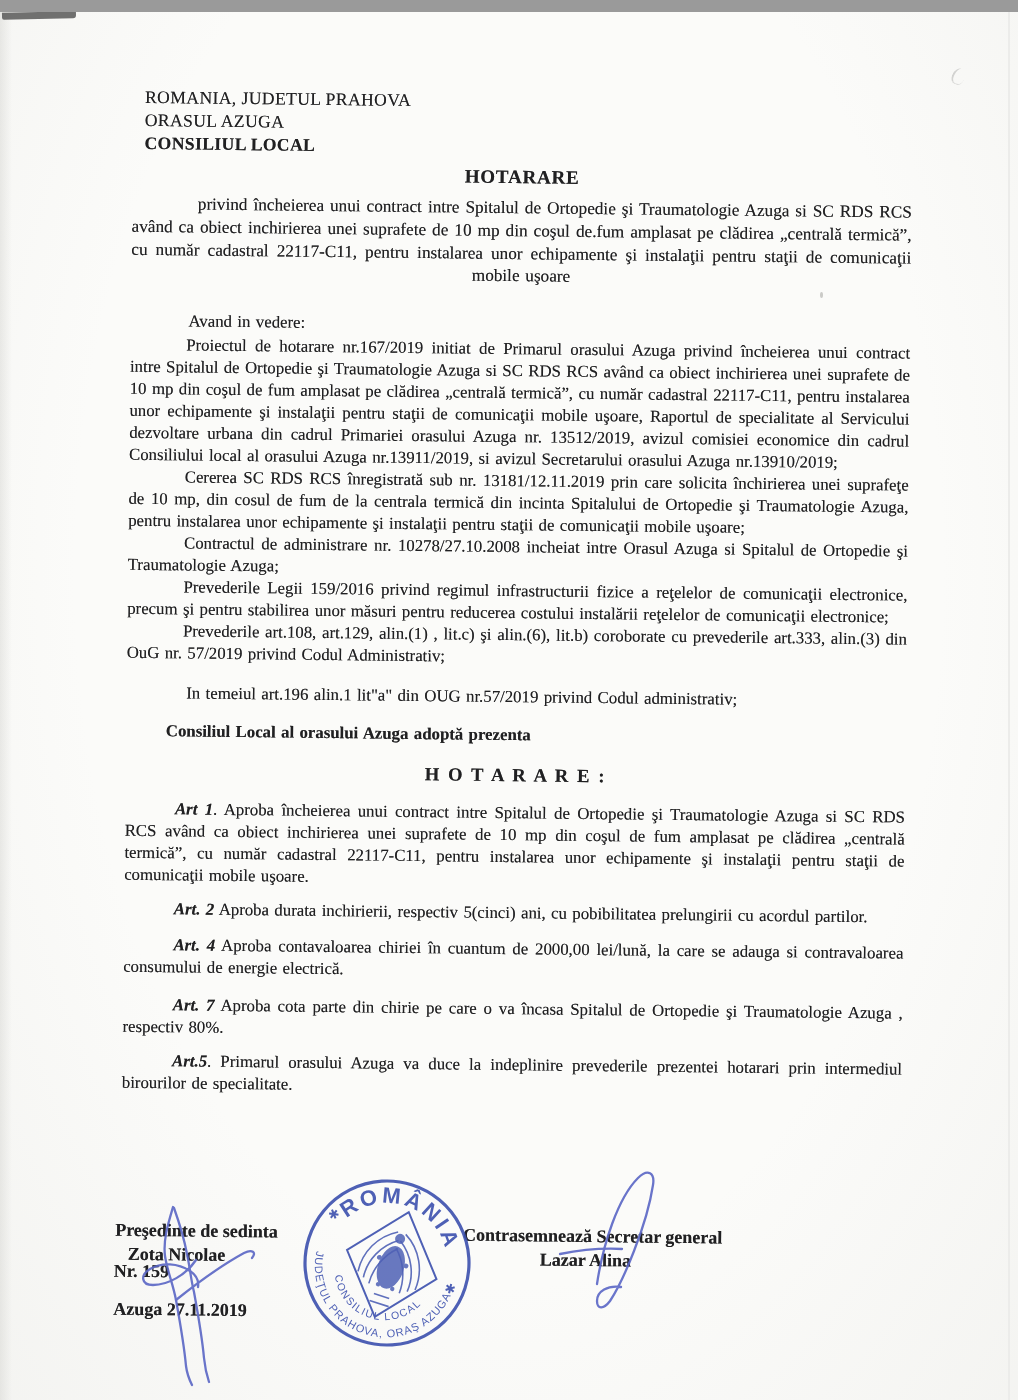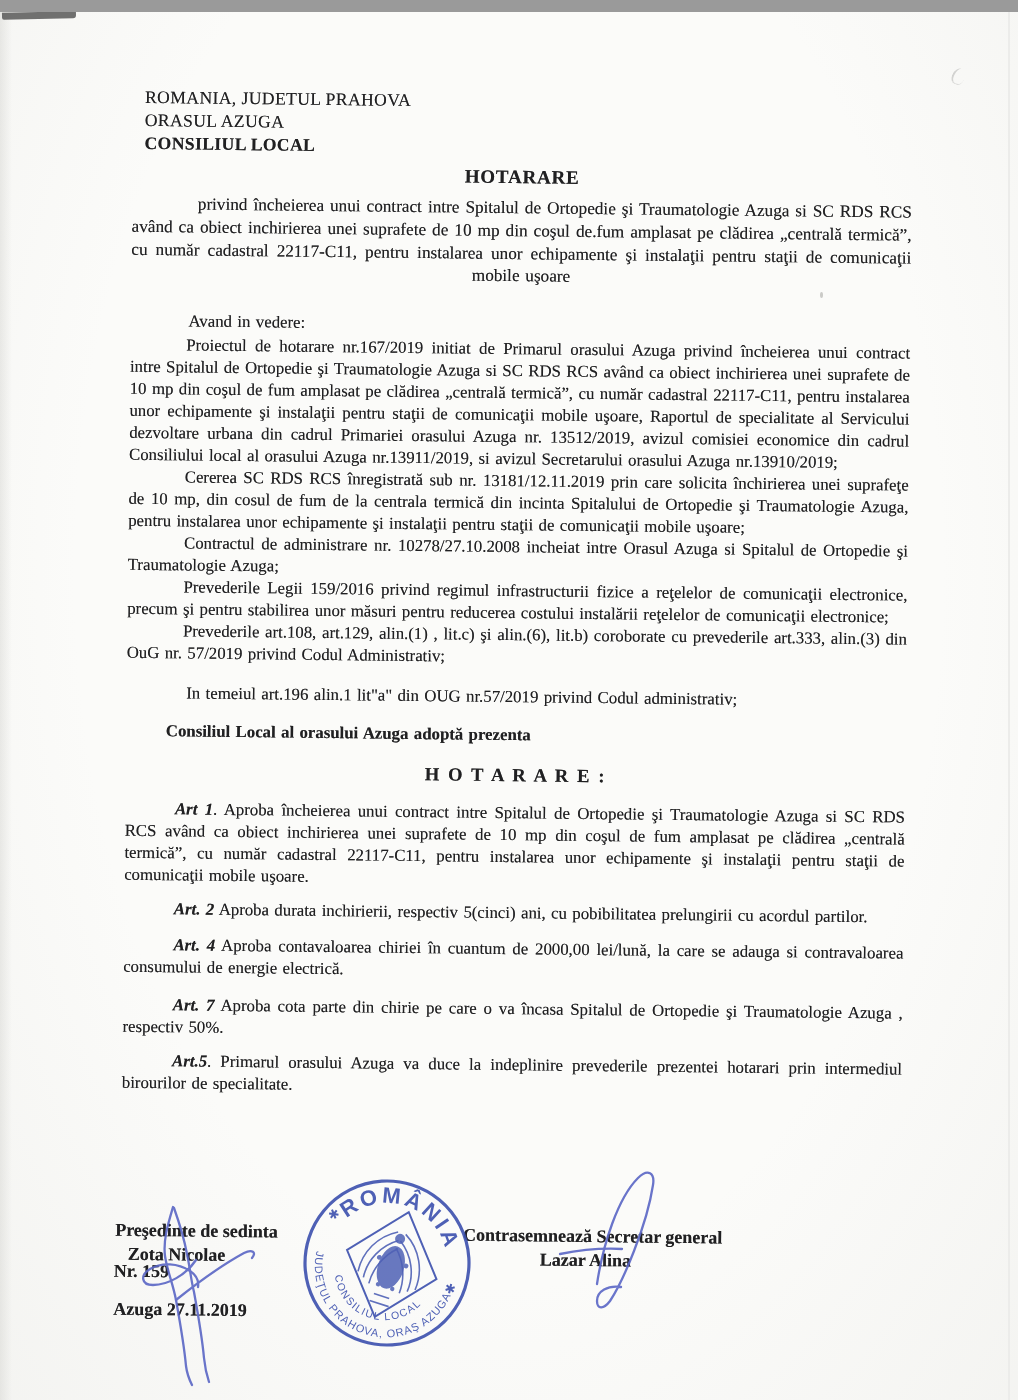--- a/index.html
+++ b/index.html
@@ -83,21 +83,21 @@
         <p class="k-justify" style="text-indent: 56px;"><span>Cererea SC  RDS RCS înregistrată sub nr. 13181/12.11.2019 prin care solicita închirierea unei suprafeţe de 10 mp, din cosul de fum de la centrala termică din incinta Spitalului de Ortopedie şi Traumatologie Azuga, pentru instalarea unor echipamente şi instalaţii pentru staţii de comunicaţii mobile uşoare;</span></p>
         <p class="k-justify" style="text-indent: 56px;"><span>Contractul  de administrare nr. 10278/27.10.2008 incheiat intre Orasul Azuga si Spitalul de Ortopedie şi Traumatologie Azuga;</span></p>
         <p class="k-justify" style="text-indent: 56px;"><span>Prevederile Legii 159/2016 privind regimul infrastructurii fizice a reţelelor de comunicaţii electronice, precum şi pentru stabilirea unor măsuri pentru reducerea costului instalării reţelelor de comunicaţii electronice;</span></p>
         <p class="k-justify" style="text-indent: 56px;"><span>Prevederile art.108, art.129, alin.(1) , lit.c) şi alin.(6), lit.b) coroborate cu prevederile art.333, alin.(3)  din OuG nr. 57/2019 privind Codul Administrativ;</span></p>
         <p class="k-plain" style="text-indent: 60px; margin-top: 18px;"><span>In temeiul art.196 alin.1 lit"a" din OUG nr.57/2019 privind Codul administrativ;</span></p>
         <p class="k-bold" style="text-indent: 40px; margin-top: 16px;"><span>Consiliul Local al orasului Azuga adoptă prezenta</span></p>
         <p class="k-heading" style="margin-top: 18px;"><span>H O T A R A R E :</span></p>
         <p class="k-justify" style="text-indent: 50px; margin-top: 16px;"><b>Art 1</b><span>. Aproba încheierea unui contract intre Spitalul de Ortopedie şi Traumatologie Azuga si SC RDS RCS având ca obiect inchirierea unei suprafete de 10 mp din  coşul de fum amplasat pe clădirea „centrală termică”, cu număr cadastral 22117-C11, pentru instalarea unor echipamente şi instalaţii pentru staţii de comunicaţii mobile uşoare.</span></p>
         <p class="k-justify" style="text-indent: 50px; margin-top: 12px;"><b>Art. 2</b><span> Aproba durata inchirierii, respectiv 5(cinci) ani, cu pobibilitatea prelungirii cu acordul partilor.</span></p>
         <p class="k-justify" style="text-indent: 50px; margin-top: 14px;"><b>Art. 4</b><span> Aproba contavaloarea chiriei în cuantum de 2000,00 lei/lună, la care se adauga si contravaloarea consumului de energie electrică.</span></p>
-        <p class="k-justify" style="text-indent: 50px; margin-top: 16px;"><b>Art. 7</b><span> Aproba cota parte din chirie pe care o va încasa Spitalul de Ortopedie şi Traumatologie Azuga , respectiv  50%.</span></p>
+        <p class="k-justify" style="text-indent: 50px; margin-top: 16px;"><b>Art. 7</b><span> Aproba cota parte din chirie pe care o va încasa Spitalul de Ortopedie şi Traumatologie Azuga , respectiv  80%.</span></p>
         <p class="k-justify" style="text-indent: 50px; margin-top: 12px;"><b>Art.5</b><span>. Primarul orasului Azuga  va duce la indeplinire prevederile prezentei hotarari prin intermediul birourilor de specialitate.</span></p>
       </div>
 
     <div class="sig sig-left-role">Preşedinte de sedinta</div>
     <div class="sig sig-left-name">Zota Nicolae</div>
     <div class="sig sig-date">Azuga 27.11.2019</div>
     <div class="sig sig-number">Nr. 159</div>
     <div class="sig sig-right-role">Contrasemnează  Secretar general</div>
     <div class="sig sig-right-name">Lazar Alina</div>
   </div>

